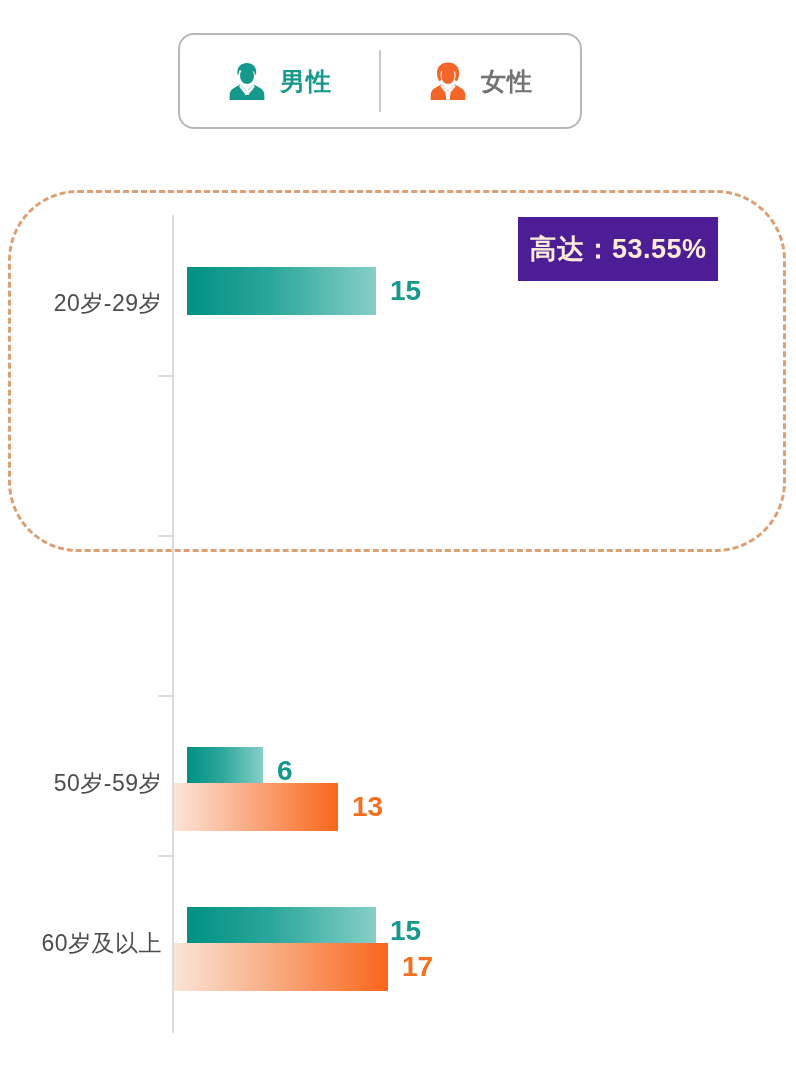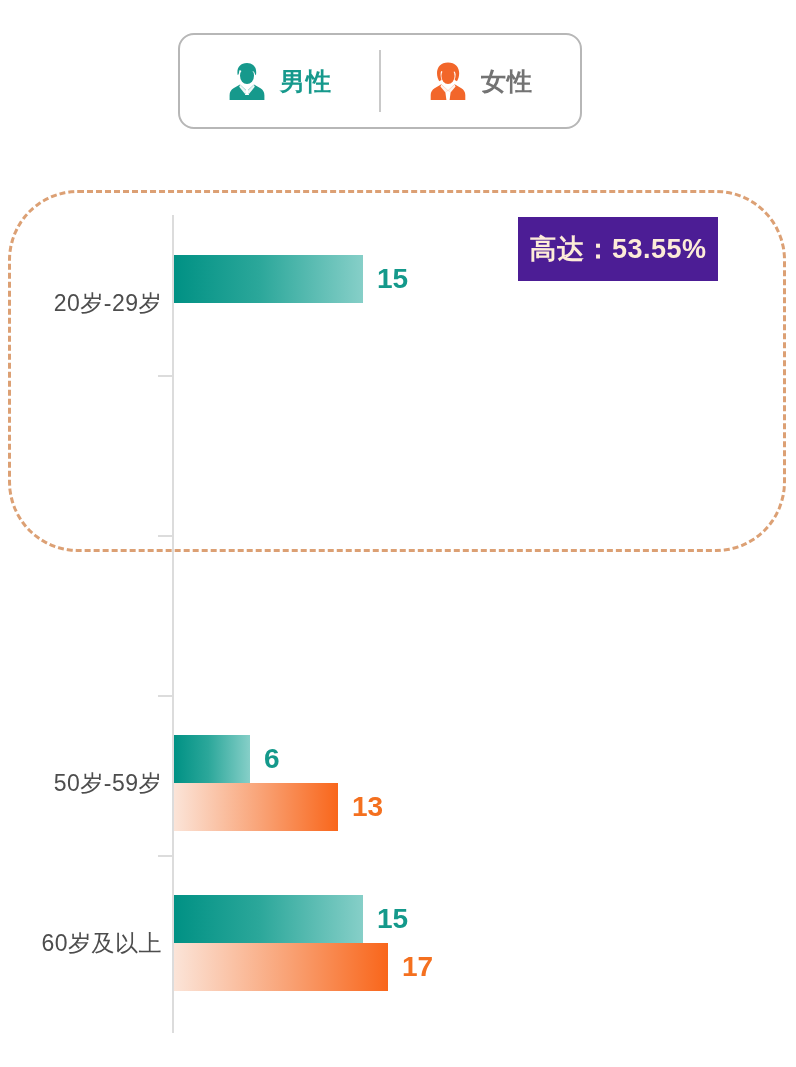--- a/index.html
+++ b/index.html
@@ -125,21 +125,21 @@
     white-space: nowrap;
     letter-spacing: 0.5px;
   }
   .bar-row {
     position: absolute;
     left: 174px;
     height: 48px;
     display: flex;
     align-items: center;
   }
-  .bar-row.male   { top: 0; }
+  .bar-row.male   { top: 12px; margin-left: 13px; }
   .bar-row.female { top: 48px; }
   .bar {
     height: 48px;
     flex: 0 0 auto;
   }
   .bar.male {
     background: linear-gradient(90deg, #009184 0%, #2ba79a 45%, #86cfc8 100%);
   }
   .bar.female {
     background: linear-gradient(90deg, #fbe4d8 0%, #f9a072 55%, #f9661b 100%);

